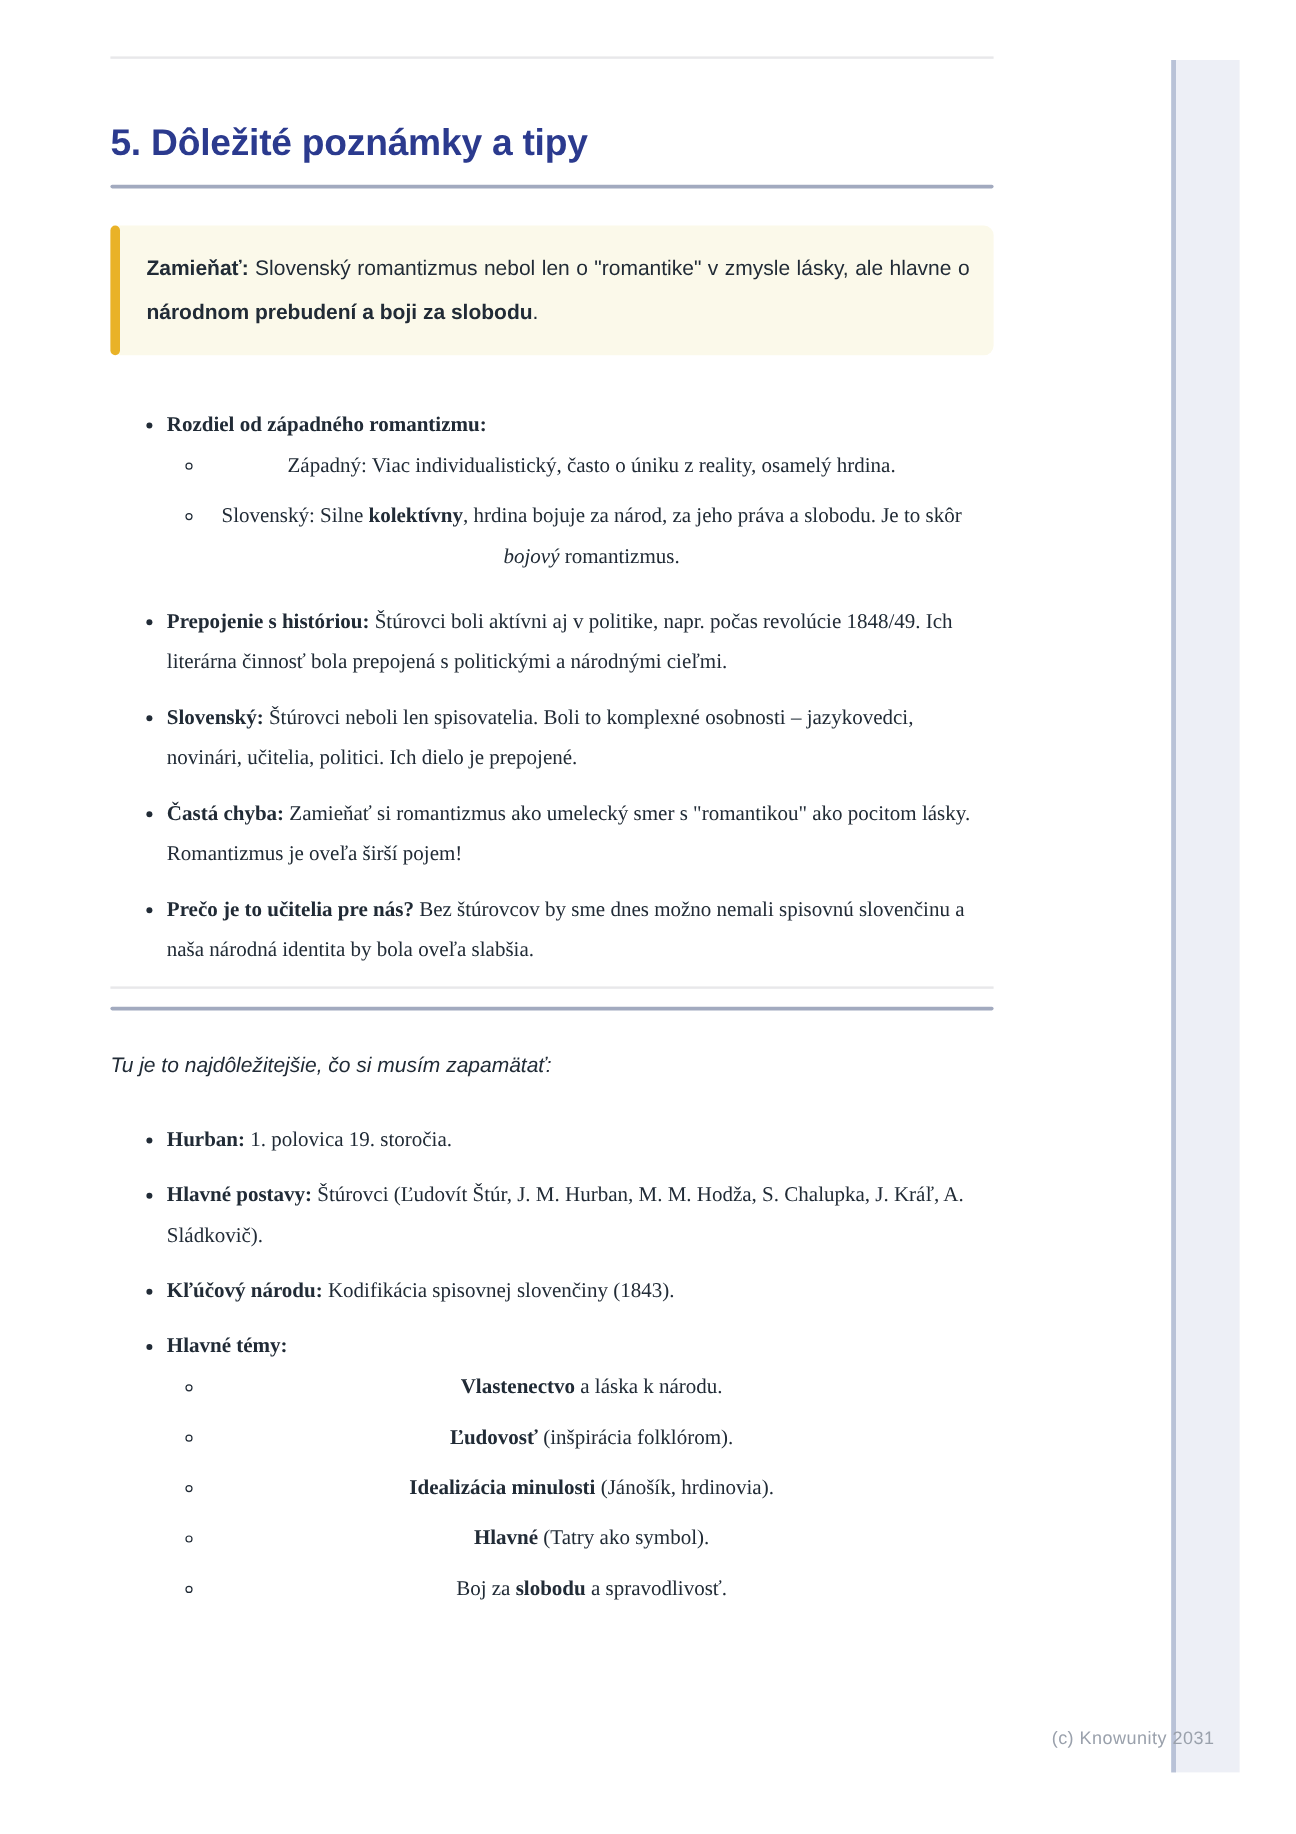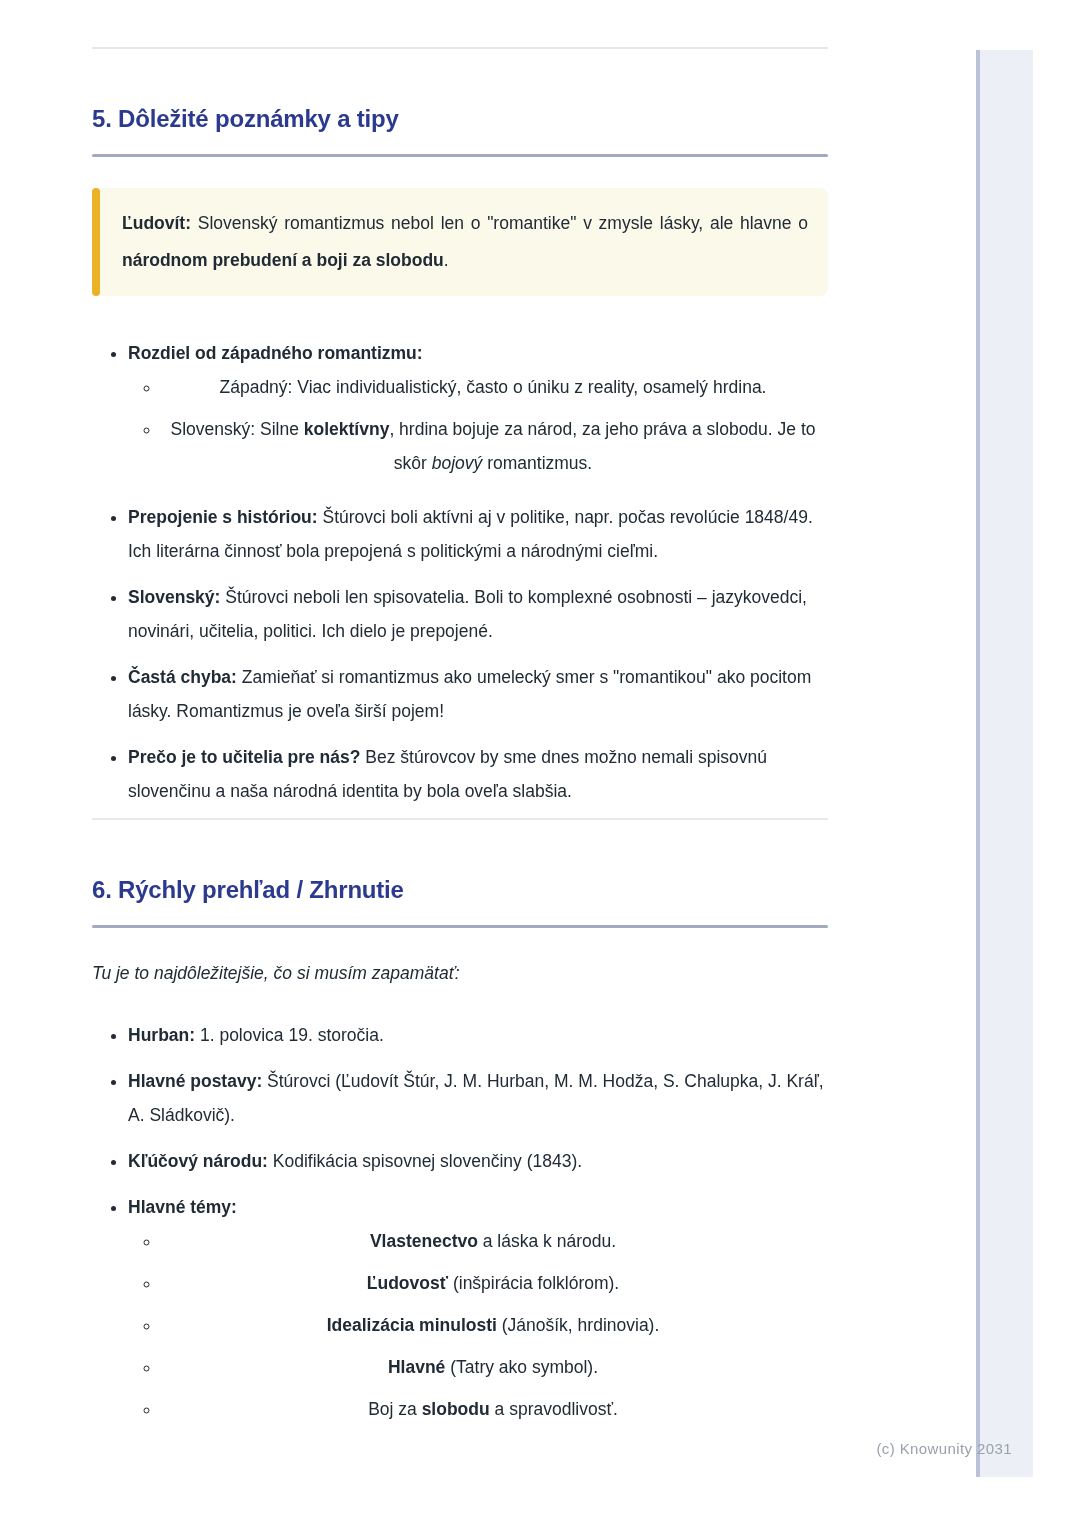--- a/index.html
+++ b/index.html
@@ -11,21 +11,21 @@
   }
   .page { position: relative; width: 1080px; height: 1528px; overflow: hidden; background: #fff; }
   .content { position: absolute; left: 92px; top: 0; width: 736px; }
 
   .hairline { height: 2px; background: var(--divider, #e8e8ea); border: 0; margin: 0; }
   .top-hairline { margin-top: 47px; }
   .mid-hairline { margin-top: 10px; }
 
   h2.section-title {
     margin: 50px 0 0 0;
-    font-size: 24px; line-height: 40px; font-weight: 700;
+    font-size: 31px; line-height: 40px; font-weight: 700;
     color: var(--heading, #2b3a8e);
     letter-spacing: -0.2px;
   }
   .title-rule { height: 3px; background: var(--rule, #a2aabf); border: 0; margin: 15px 0 0 0; border-radius: 2px; }
 
   .callout {
     position: relative;
     margin: 31px 0 0 0;
     background: var(--callout_bg, #fbf9ea);
     border-radius: 8px;
@@ -37,22 +37,22 @@
     position: absolute; left: 0; top: 0; bottom: 0; width: 8px;
     background: var(--callout_bar, #e9b227);
     border-radius: 8px;
   }
 
   .b { font-weight: 700; }
   .i { font-style: italic; }
 
   ul.l1 {
     list-style: disc;
-    margin: 3px; padding: 0 0 0 33px;
-    font-size: 17.5px; line-height: 34px;
+    margin: 14px; padding: 0 0 0 33px;
+    font-size: 17.5px; line-height: 34px; font-family: Liberation Serif, serif;
   }
   ul.l1.list-s5 { margin-top: 40px; }
   ul.l1.list-s6 { margin-top: 28px; }
   ul.l1 > li + li { margin-top: 12px; }
 
   ul.l2 {
     list-style: circle;
     margin: 0 0 20px 0; padding: 0 0 0 33px;
     font-size: 17.5px; line-height: 34px; text-align: center;
   }
@@ -83,21 +83,21 @@
   <div class="content">
 
     <hr class="hairline top-hairline">
 
     <section>
       <h2 class="section-title">5. Dôležité poznámky a tipy</h2>
       <div class="title-rule"></div>
 
       <div class="callout">
         <span class="bar"></span>
-        <span class="b">Ľudovít:</span><span> Slovenský romantizmus nebol len o "romantike" v zmysle lásky, ale hlavne o </span><span class="b">národnom prebudení a boji za slobodu</span><span>.</span>
+        <span class="b">Zamieňať:</span><span> Slovenský romantizmus nebol len o "romantike" v zmysle lásky, ale hlavne o </span><span class="b">národnom prebudení a boji za slobodu</span><span>.</span>
       </div>
 
       <ul class="l1 list-s5">
         <li>
           <span class="b">Rozdiel od západného romantizmu:</span>
           <ul class="l2">
             <li>
               <span>Západný: Viac individualistický, často o úniku z reality, osamelý hrdina.</span>
             </li>
             <li>
@@ -116,21 +116,20 @@
         </li>
         <li>
           <span class="b">Prečo je to učitelia pre nás?</span><span> Bez štúrovcov by sme dnes možno nemali spisovnú slovenčinu a naša národná identita by bola oveľa slabšia.</span>
         </li>
       </ul>
     </section>
 
     <hr class="hairline mid-hairline">
 
     <section>
-      <h2 class="section-title">6. Rýchly prehľad / Zhrnutie</h2>
       <div class="title-rule"></div>
 
       <p class="intro">Tu je to najdôležitejšie, čo si musím zapamätať:</p>
 
       <ul class="l1 list-s6">
         <li>
           <span class="b">Hurban:</span><span> 1. polovica 19. storočia.</span>
         </li>
         <li>
           <span class="b">Hlavné postavy:</span><span> Štúrovci (Ľudovít Štúr, J. M. Hurban, M. M. Hodža, S. Chalupka, J. Kráľ, A. Sládkovič).</span>

